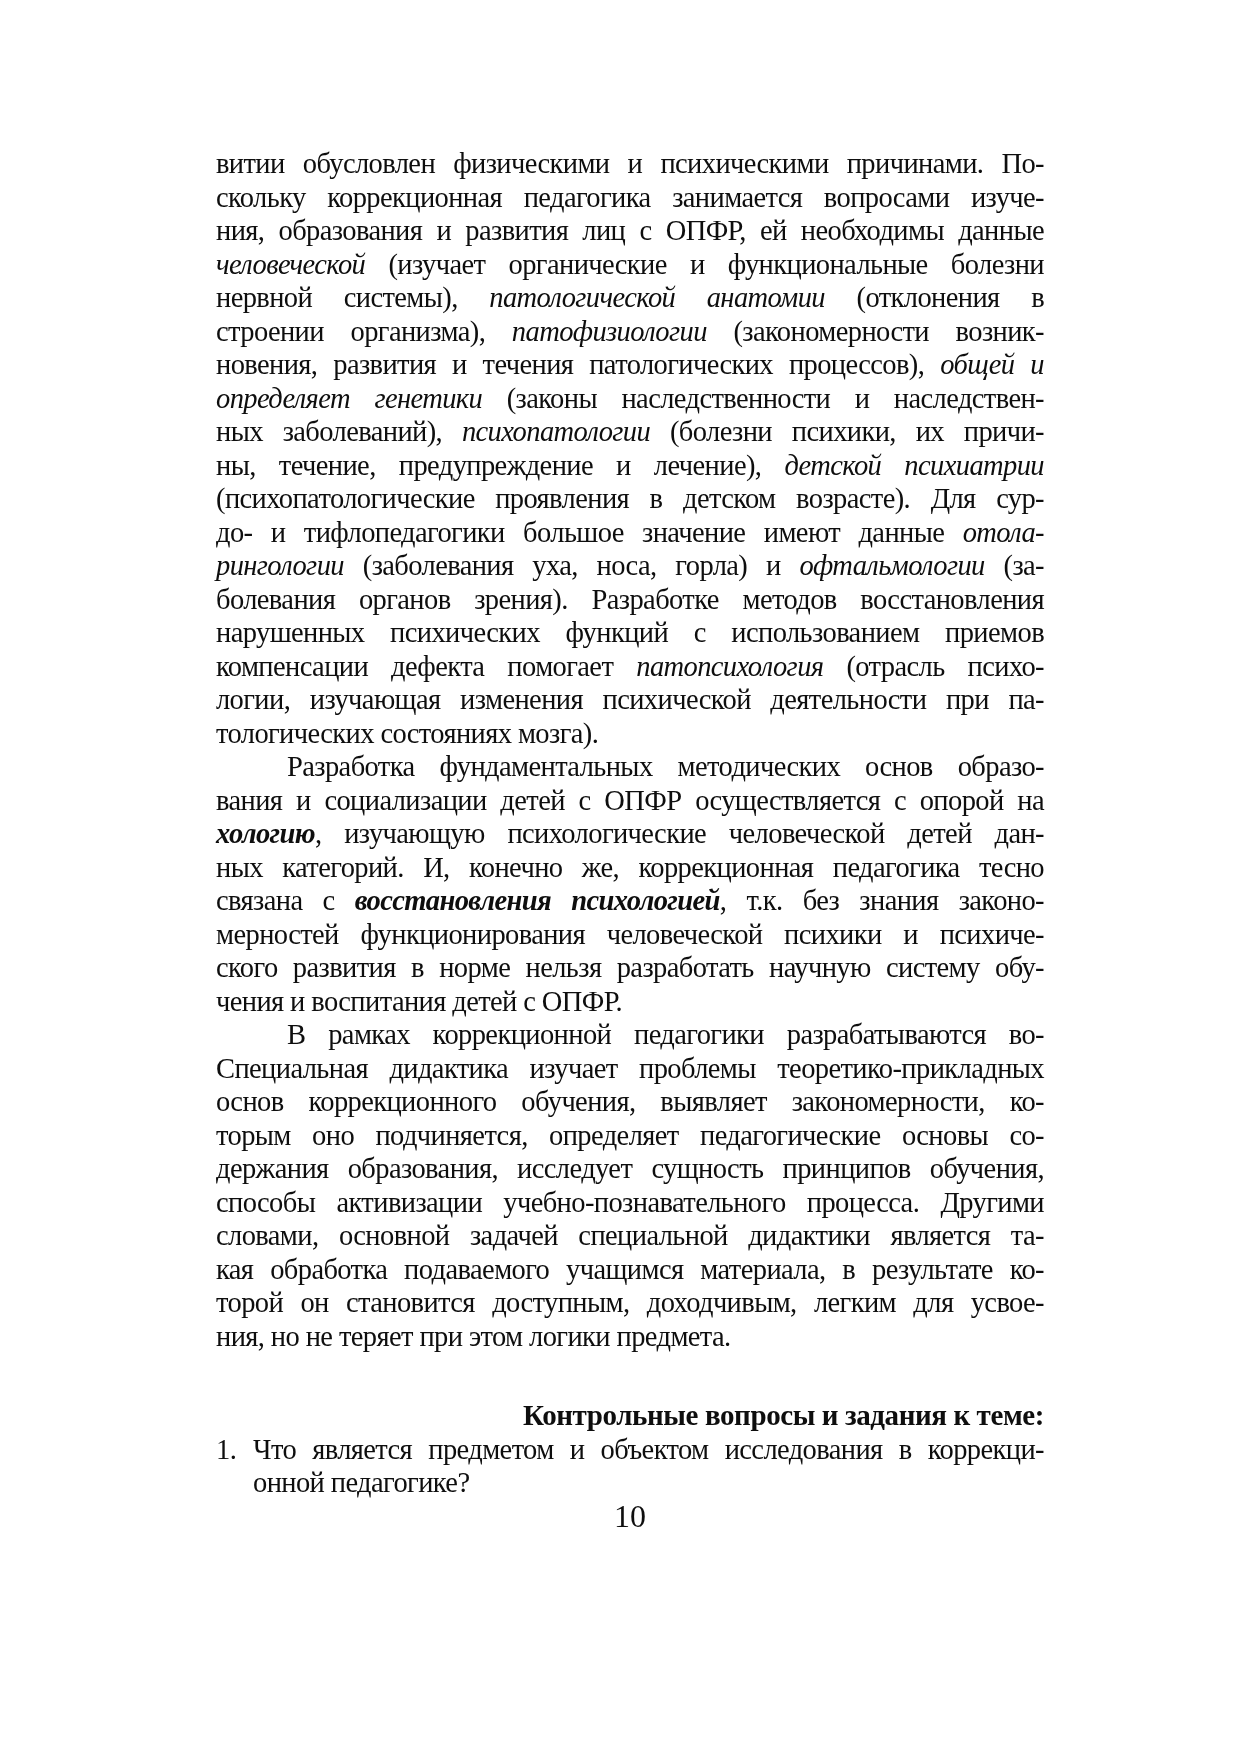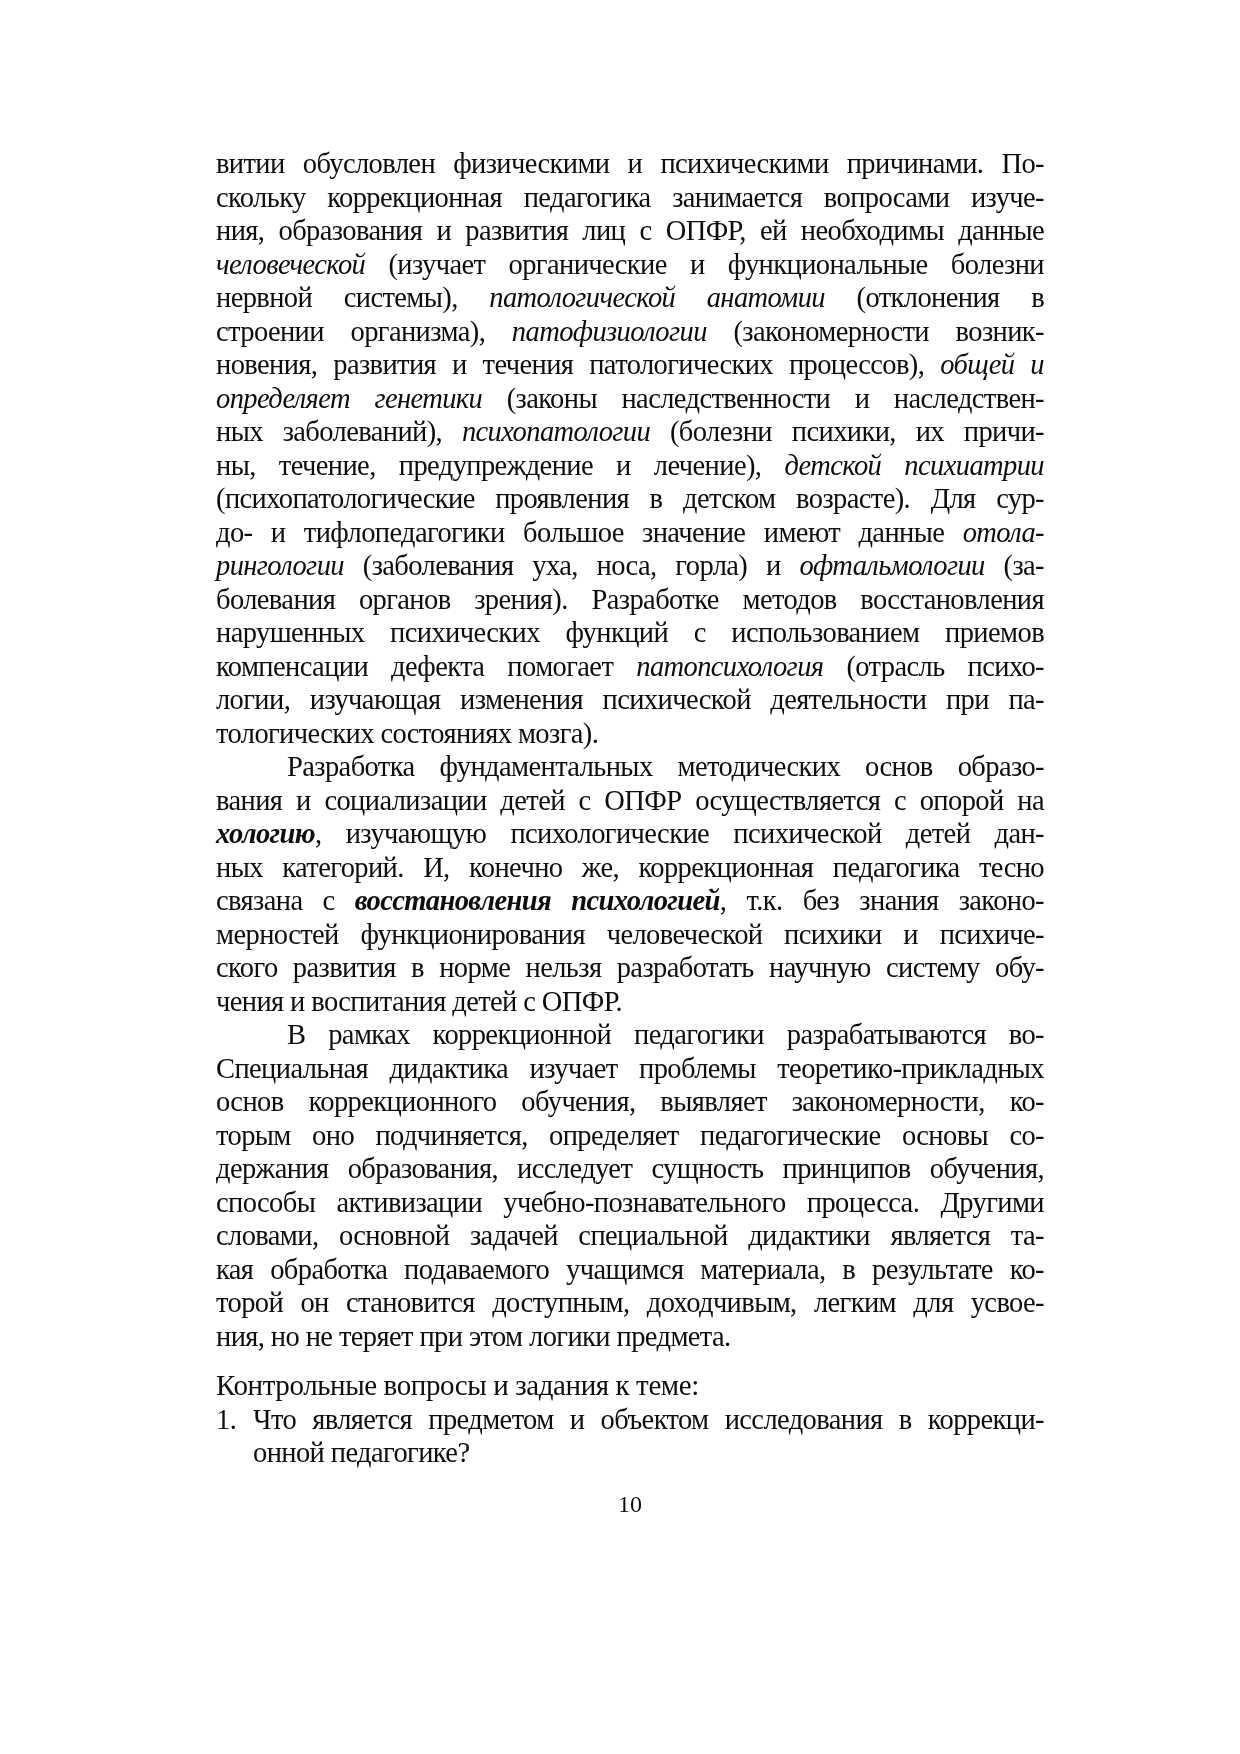--- a/index.html
+++ b/index.html
@@ -32,38 +32,38 @@
   }
   .line.last {
     text-align-last: left;
   }
   .line.indent {
     text-indent: 71px;
   }
   .it  { font-style: italic; }
   .bi  { font-style: italic; font-weight: bold; }
   .heading {
-    margin-top: 16px;
-    text-align: left;
-    font-weight: normal;
+    margin-top: 46px;
+    text-align: right;
+    font-weight: bold;
     font-size: 29px;
     line-height: 33.5px;
     letter-spacing: -0.4px;
   }
   .q-num {
     display: inline-block;
     width: 37px;
   }
   .q-cont {
     padding-left: 37px;
   }
   .pagenum {
-    margin-top: 18px;
+    margin-top: 0;
     text-align: center;
-    font-size: 24px;
+    font-size: 32px;
     letter-spacing: 0;
   }
 </style>
 </head>
 <body>
 
 <div class="page">
   <div class="text-block">
     <div id="paragraphs">
         <div>
@@ -82,21 +82,21 @@
           <div class="line"><span class="it">рингологии</span><span> (заболевания уха, носа, горла) и </span><span class="it">офтальмологии</span><span> (за-</span></div>
           <div class="line"><span>болевания органов зрения). Разработке методов восстановления</span></div>
           <div class="line"><span>нарушенных психических функций с использованием приемов</span></div>
           <div class="line"><span>компенсации дефекта помогает </span><span class="it">патопсихология</span><span> (отрасль психо-</span></div>
           <div class="line"><span>логии, изучающая изменения психической деятельности при па-</span></div>
           <div class="line last"><span>тологических состояниях мозга).</span></div>
         </div>
         <div>
           <div class="line indent"><span>Разработка фундаментальных методических основ образо-</span></div>
           <div class="line"><span>вания и социализации детей с ОПФР осуществляется с опорой на</span></div>
-          <div class="line"><span class="bi">хологию</span><span>, изучающую психологические психической детей дан-</span></div>
+          <div class="line"><span class="bi">хологию</span><span>, изучающую психологические человеческой детей дан-</span></div>
           <div class="line"><span>ных категорий. И, конечно же, коррекционная педагогика тесно</span></div>
           <div class="line"><span>связана с </span><span class="bi">восстановления психологией</span><span>, т.к. без знания законо-</span></div>
           <div class="line"><span>мерностей функционирования человеческой психики и психиче-</span></div>
           <div class="line"><span>ского развития в норме нельзя разработать научную систему обу-</span></div>
           <div class="line last"><span>чения и воспитания детей с ОПФР.</span></div>
         </div>
         <div>
           <div class="line indent"><span>В рамках коррекционной педагогики разрабатываются во-</span></div>
           <div class="line"><span>Специальная дидактика изучает проблемы теоретико-прикладных</span></div>
           <div class="line"><span>основ коррекционного обучения, выявляет закономерности, ко-</span></div>

